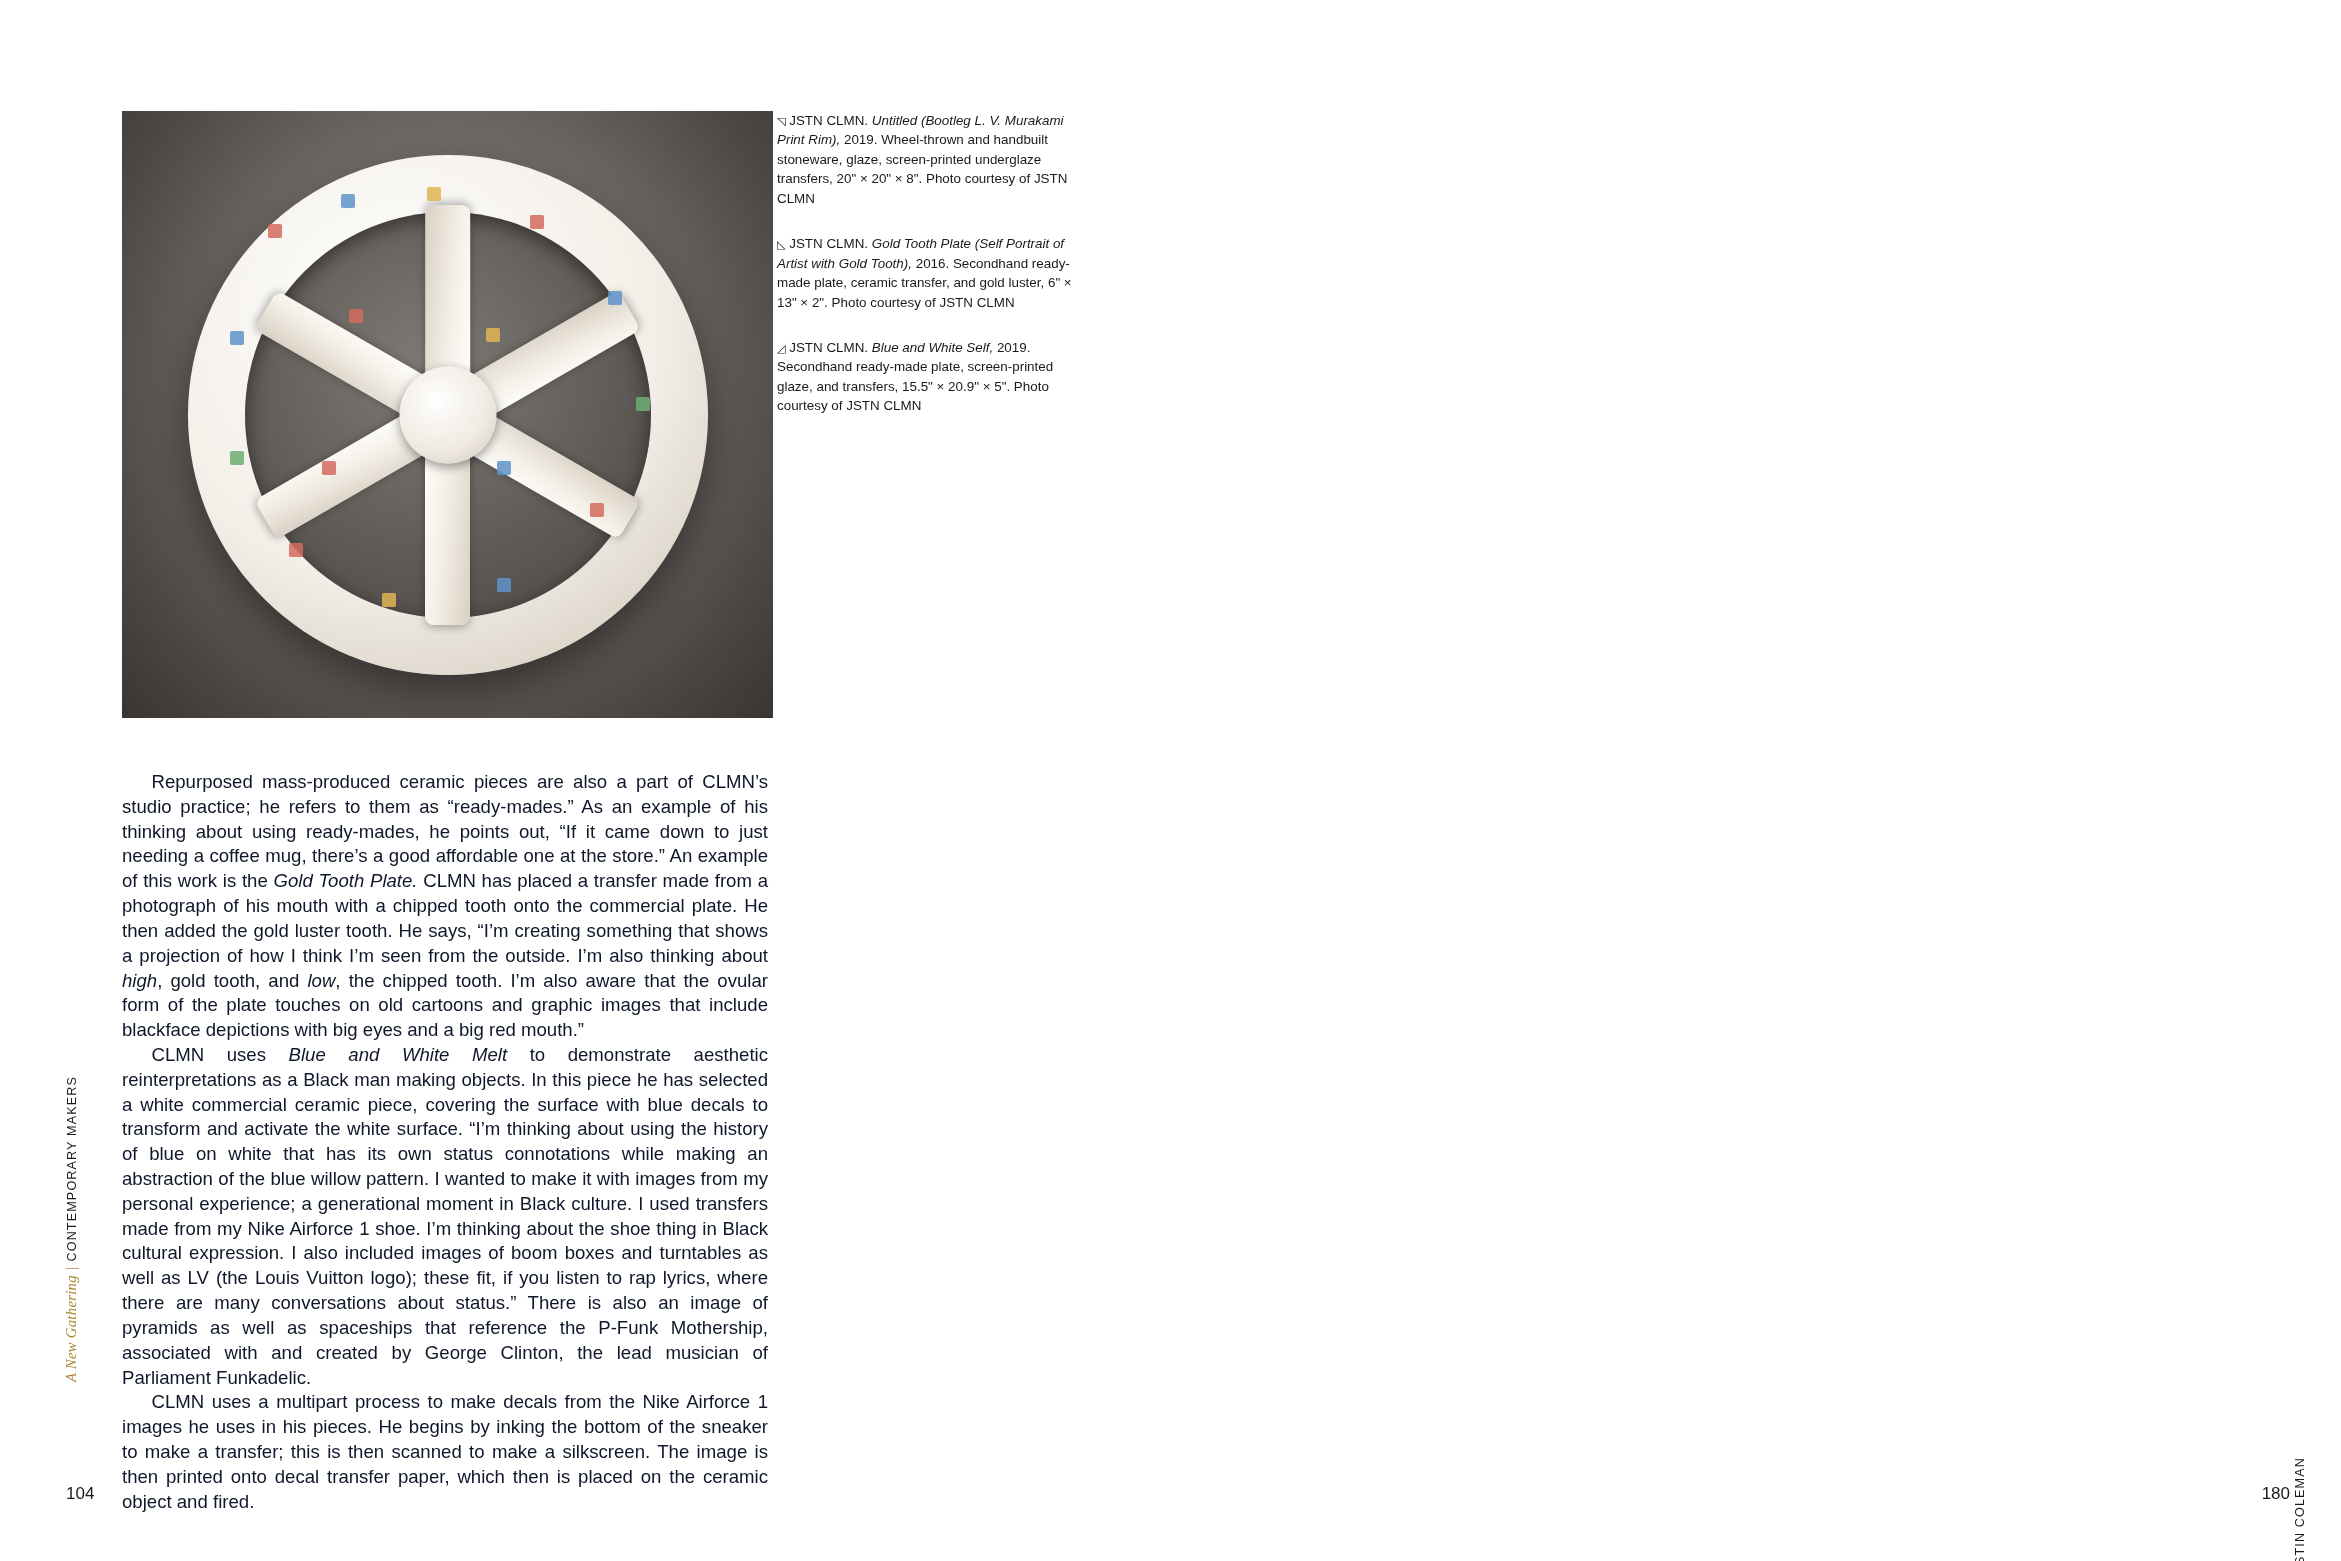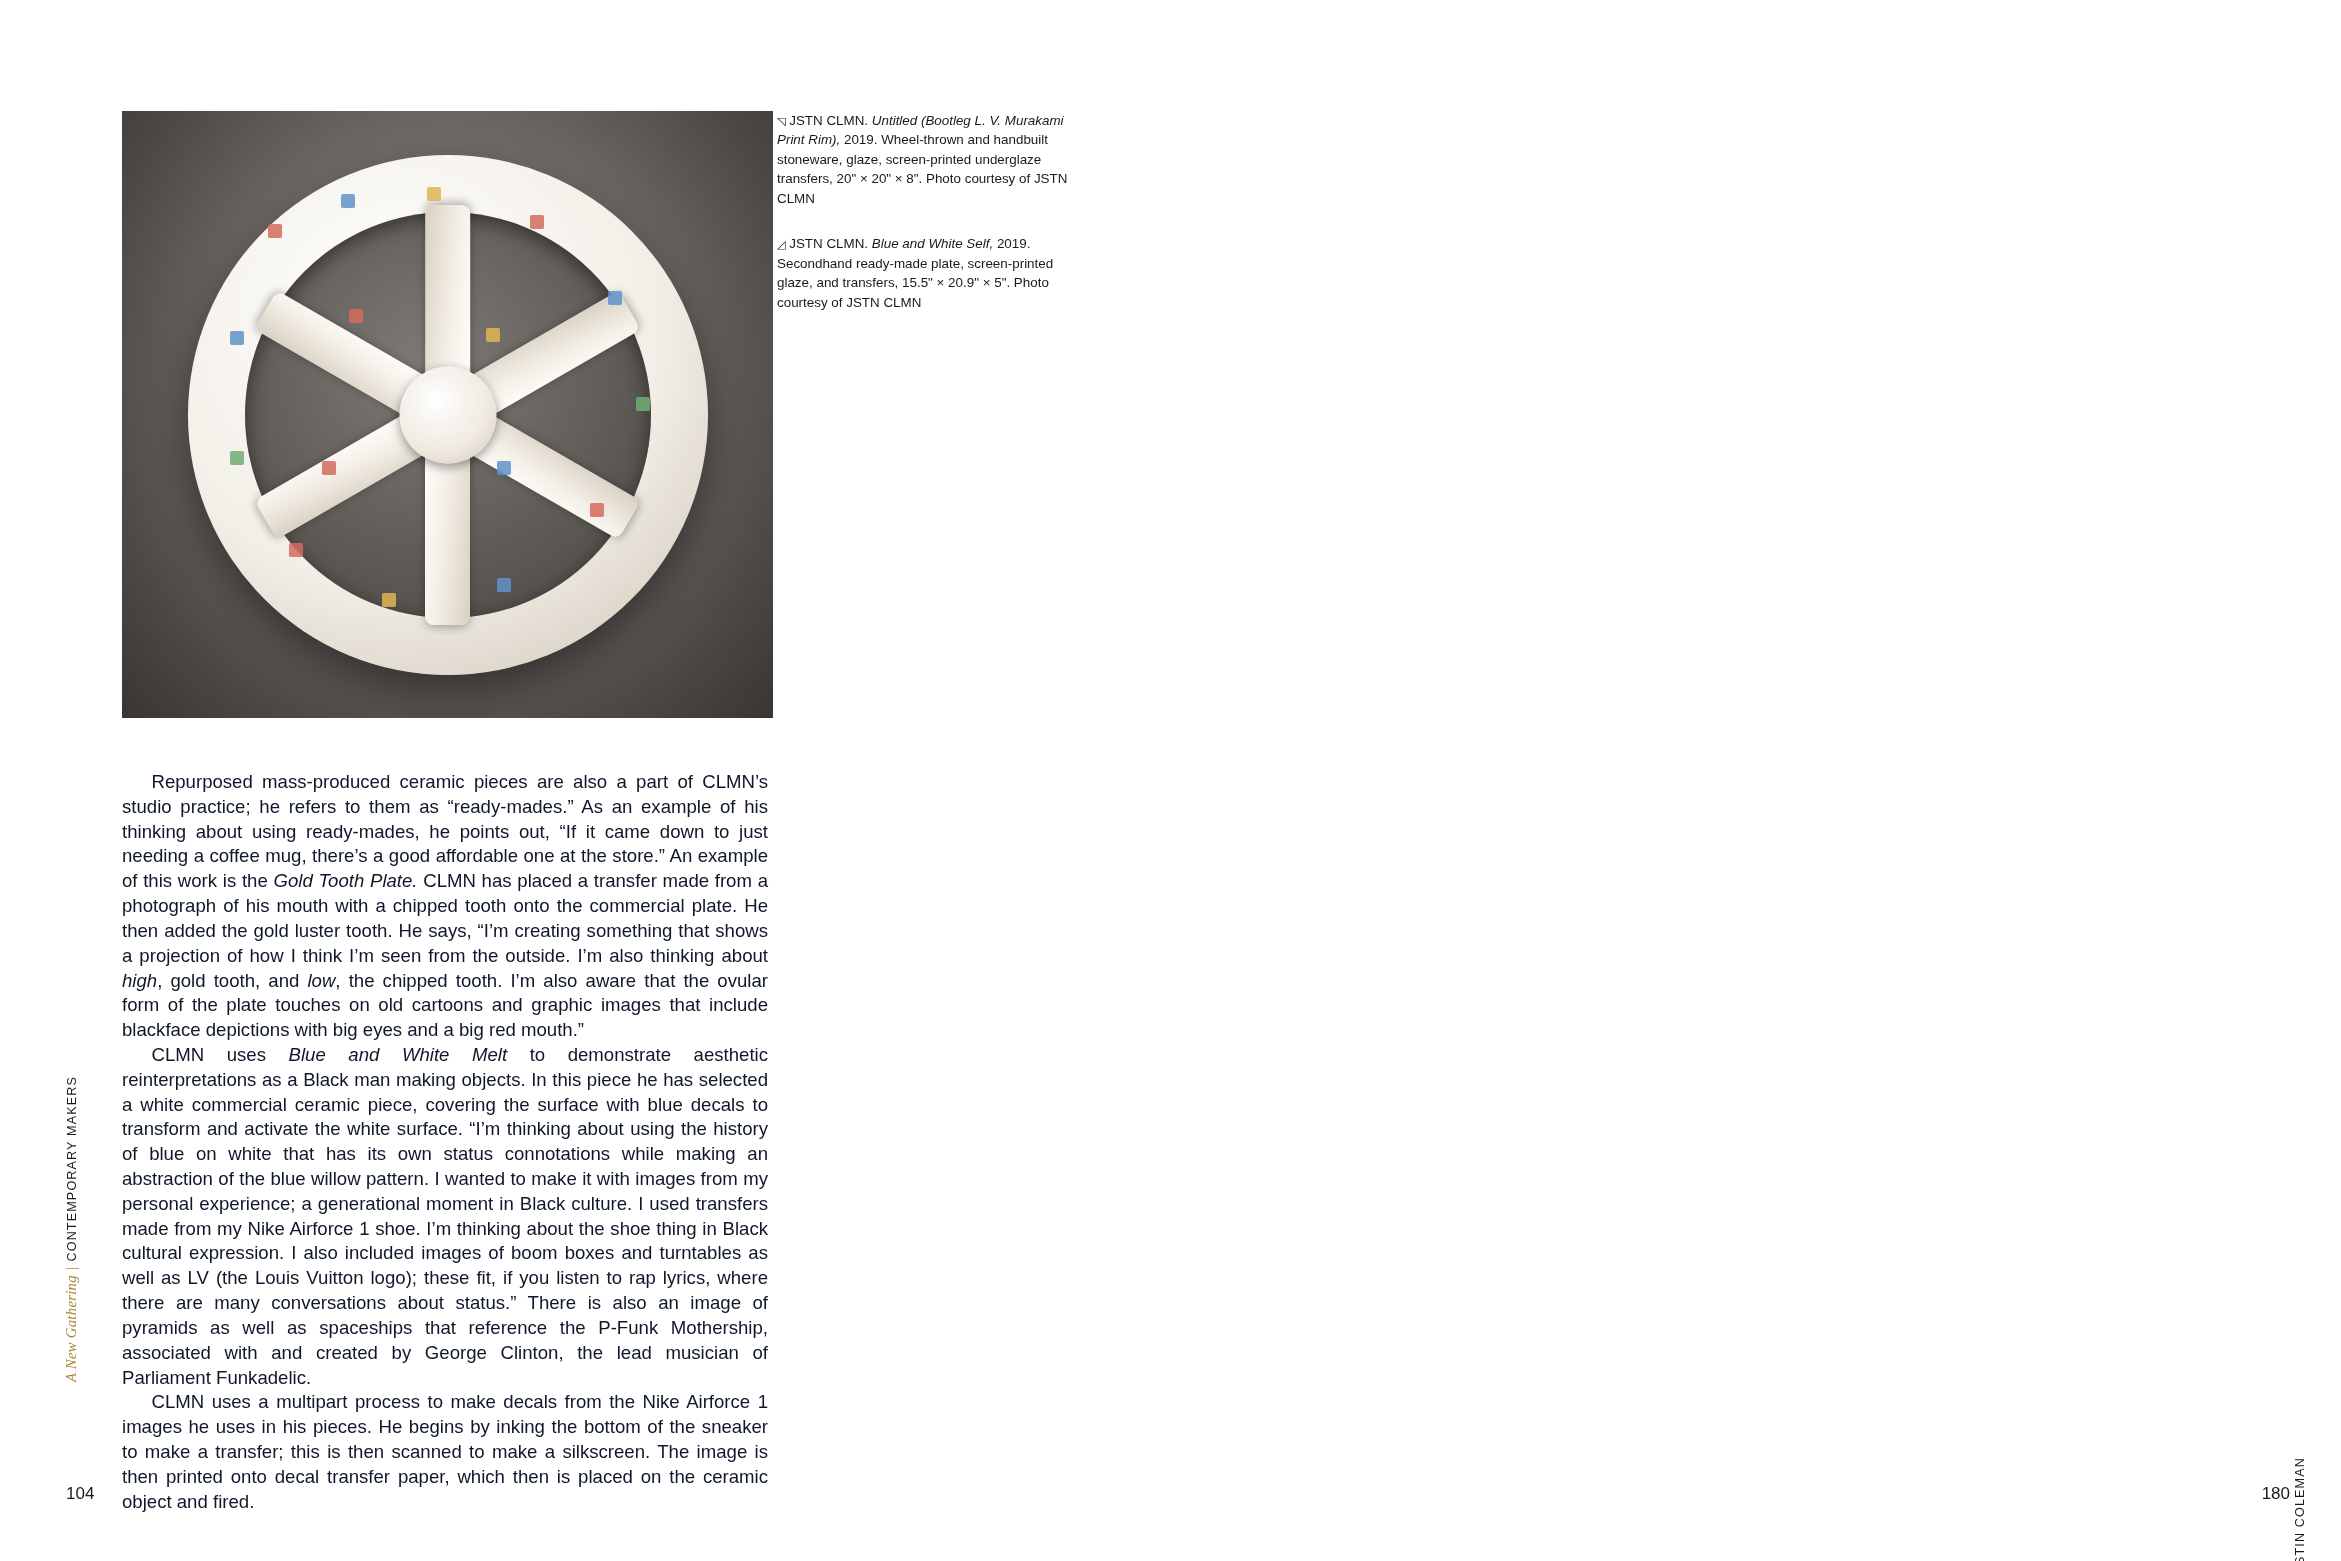--- a/index.html
+++ b/index.html
@@ -206,20 +206,25 @@
     </div>
 
     <div class="captions">
 
       <div class="caption-item">
         <span class="fig-marker">◹</span><span>JSTN CLMN.</span>
         <em>Untitled (Bootleg L. V. Murakami Print Rim),</em>
         <span>2019. Wheel-thrown and handbuilt stoneware, glaze, screen-printed underglaze transfers, 20" × 20" × 8". Photo courtesy of JSTN CLMN</span>
       </div>
 
+      <div class="caption-item">
+        <span class="fig-marker">◺</span><span>JSTN CLMN.</span>
+        <em>Gold Tooth Plate (Self Portrait of Artist with Gold Tooth),</em>
+        <span>2016. Secondhand ready-made plate, ceramic transfer, and gold luster, 6" × 13" × 2". Photo courtesy of JSTN CLMN</span>
+      </div>
 
       <div class="caption-item">
         <span class="fig-marker">◿</span><span>JSTN CLMN.</span>
         <em>Blue and White Self,</em>
         <span>2019. Secondhand ready-made plate, screen-printed glaze, and transfers, 15.5" × 20.9" × 5". Photo courtesy of JSTN CLMN</span>
       </div>
 
     </div>
 
     <div class="bodytext" id="bodytext">

